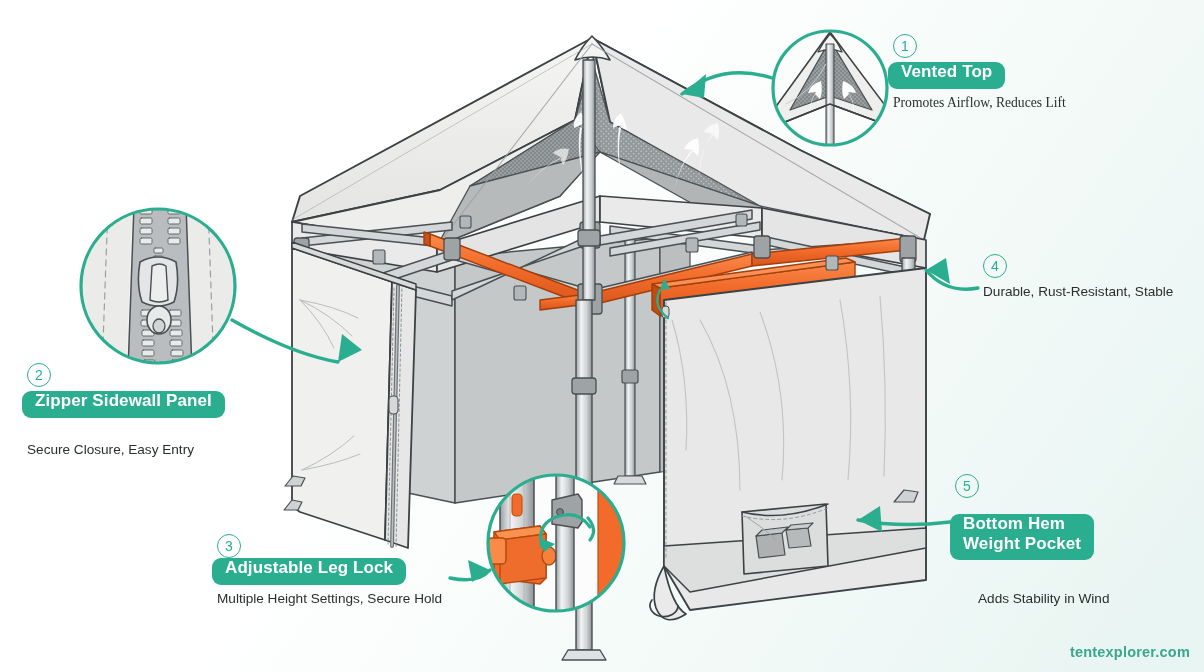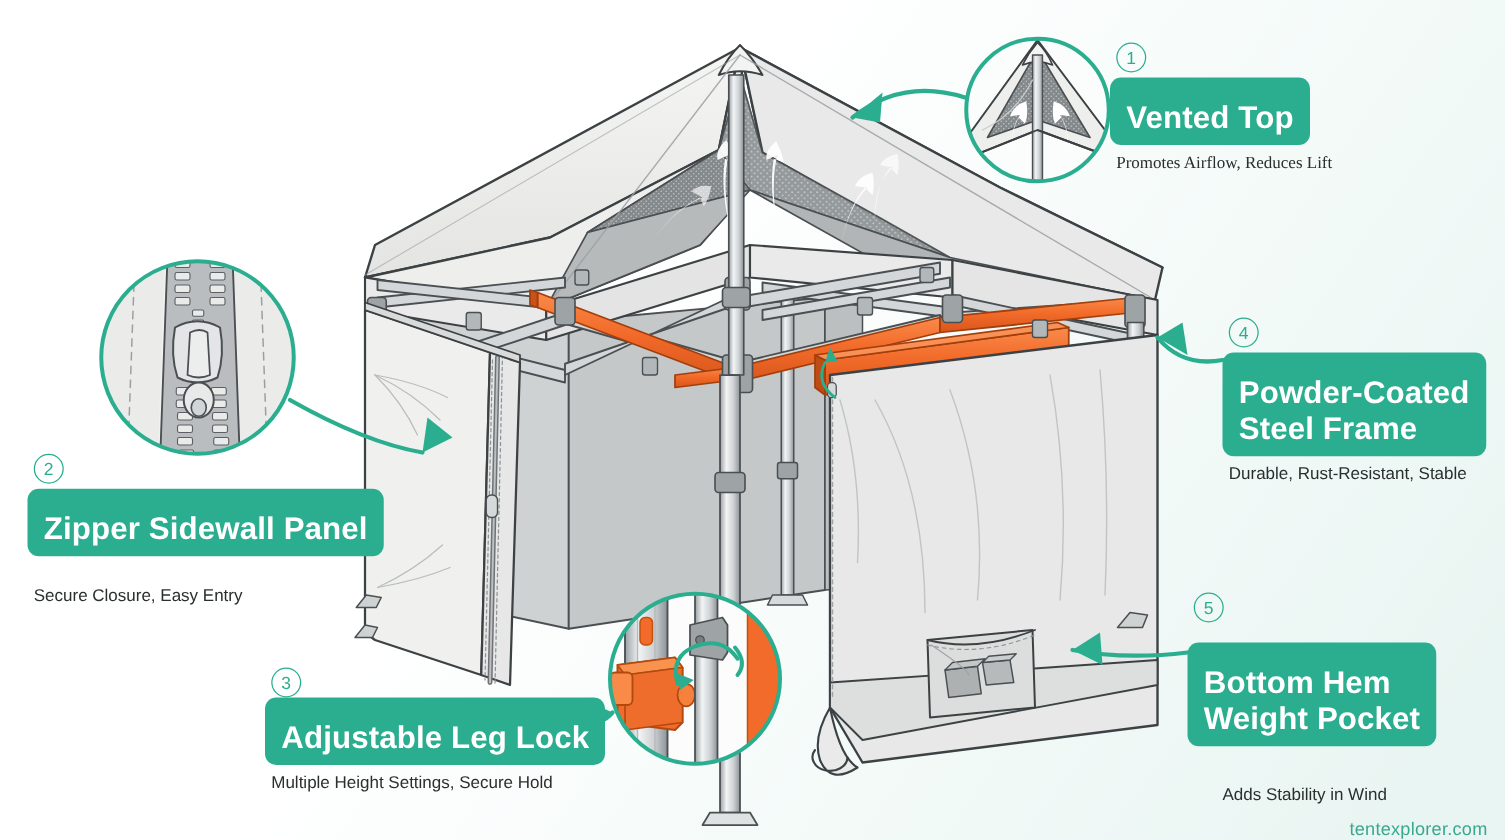--- a/index.html
+++ b/index.html
@@ -24,24 +24,24 @@
     color: #2BAE8F;
     font-size: 14px; font-weight: 400;
     display: flex; align-items: center; justify-content: center;
     line-height: 1;
     background: transparent;
   }
   .cpill {
     display: inline-block;
     background: #2BAE8F;
     color: #ffffff;
-    font-size: 25px;
+    font-size: 17px;
     font-weight: bold;
     letter-spacing: .1px;
-    padding: 18px 13px 7px 13px;
+    padding: 0 13px 7px 13px;
     border-radius: 9px;
     white-space: pre-line;
     line-height: 1.16;
   }
   .csub {
     color: #2a2f2e;
     font-size: 13.6px;
     margin-top: 6px;
     white-space: nowrap;
   }
@@ -67,24 +67,25 @@
   #co4 .cpill { margin-top: 4px; }
   #co4 .csub  { margin-left: 5px; }
 
   #co5 { left: 950px; top: 474px; }
   #co5 .cnum { margin-left: 5px; }
   #co5 .cpill { margin-top: 16px; }
   #co5 .csub  { margin-left: 28px; margin-top: 31px; }
 
   #watermark {
     position: absolute;
-    right: 14px; bottom: 0;
+    right: 14px; bottom: 12px;
     color: #3aa88e;
     font-size: 14.5px;
     letter-spacing: .2px;
+    font-weight: bold;
   }
 </style>
 </head>
 <body>
 
 <div id="stage">
 
   <svg id="art" viewBox="0 0 1204 672">
     <defs>
       <linearGradient id="fabLight" x1="0" y1="0" x2="0" y2="1">
@@ -463,22 +464,20 @@
   </div>
 
   <div class="callout" id="co3">
     <div class="cnum">3</div>
     <div class="cpill">Adjustable Leg Lock</div>
     <div class="csub">Multiple Height Settings, Secure Hold</div>
   </div>
 
   <div class="callout" id="co4">
     <div class="cnum">4</div>
-    <div class="cpill">Powder-Coated
-Steel Frame</div>
     <div class="csub">Durable, Rust-Resistant, Stable</div>
   </div>
 
   <div class="callout" id="co5">
     <div class="cnum">5</div>
     <div class="cpill">Bottom Hem
 Weight Pocket</div>
     <div class="csub">Adds Stability in Wind</div>
   </div>
 

